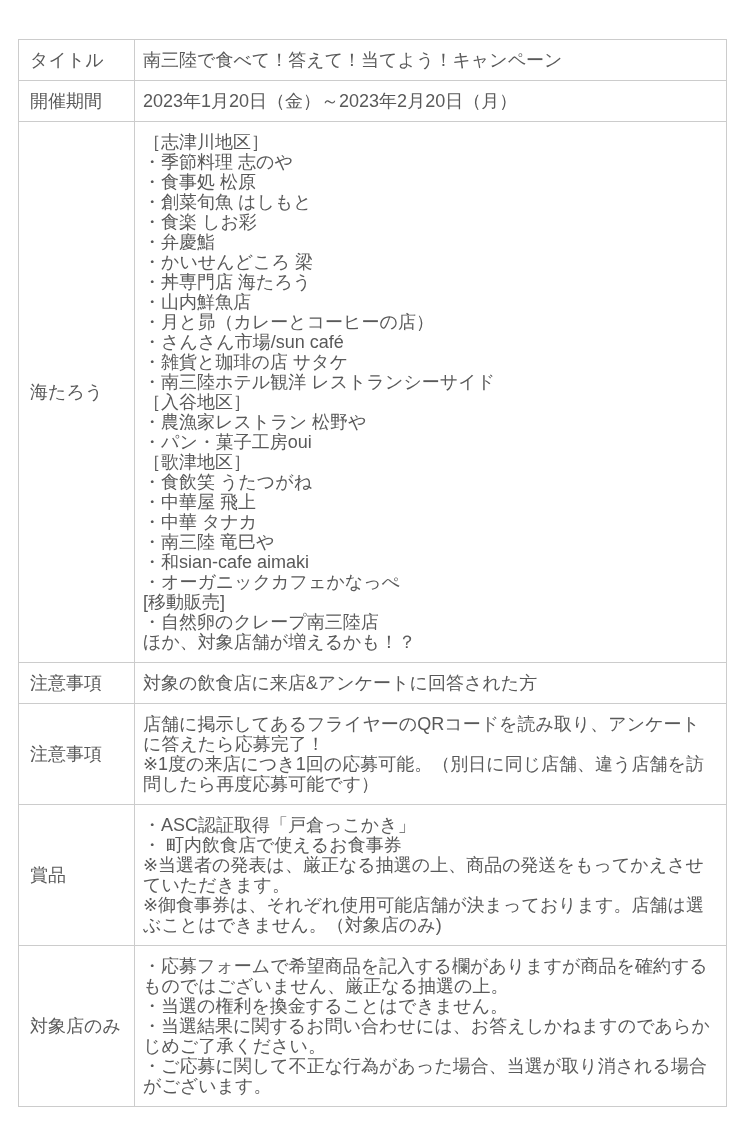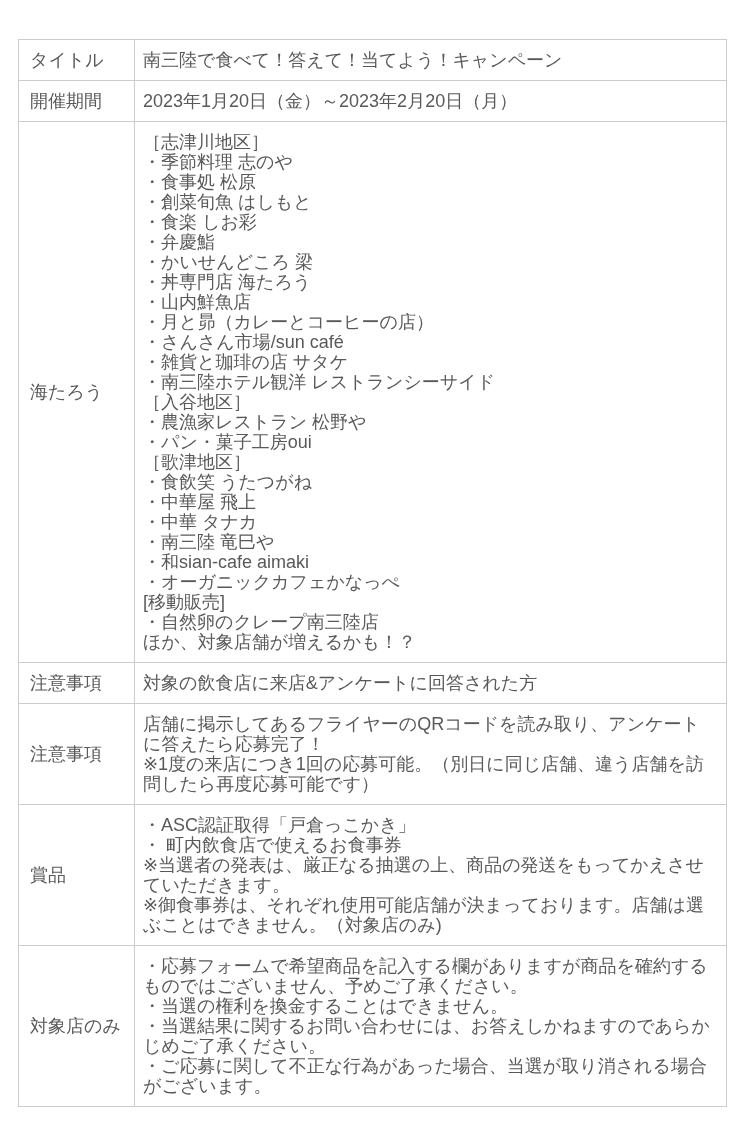--- a/index.html
+++ b/index.html
@@ -101,20 +101,20 @@
       </tr>
       <tr>
         <th class="row-label">賞品</th>
         <td class="row-content">・ASC認証取得「戸倉っこかき」
 ・ 町内飲食店で使えるお食事券
 ※当選者の発表は、厳正なる抽選の上、商品の発送をもってかえさせていただきます。
 ※御食事券は、それぞれ使用可能店舗が決まっております。店舗は選ぶことはできません。（対象店のみ)</td>
       </tr>
       <tr>
         <th class="row-label">対象店のみ</th>
-        <td class="row-content">・応募フォームで希望商品を記入する欄がありますが商品を確約するものではございません、予めご了承ください。
+        <td class="row-content">・応募フォームで希望商品を記入する欄がありますが商品を確約するものではございません、厳正なる抽選の上。
 ・当選の権利を換金することはできません。
 ・当選結果に関するお問い合わせには、お答えしかねますのであらかじめご了承ください。
 ・ご応募に関して不正な行為があった場合、当選が取り消される場合がございます。</td>
       </tr>
     </tbody>
   </table>
 </div>
 
 </body></html>

